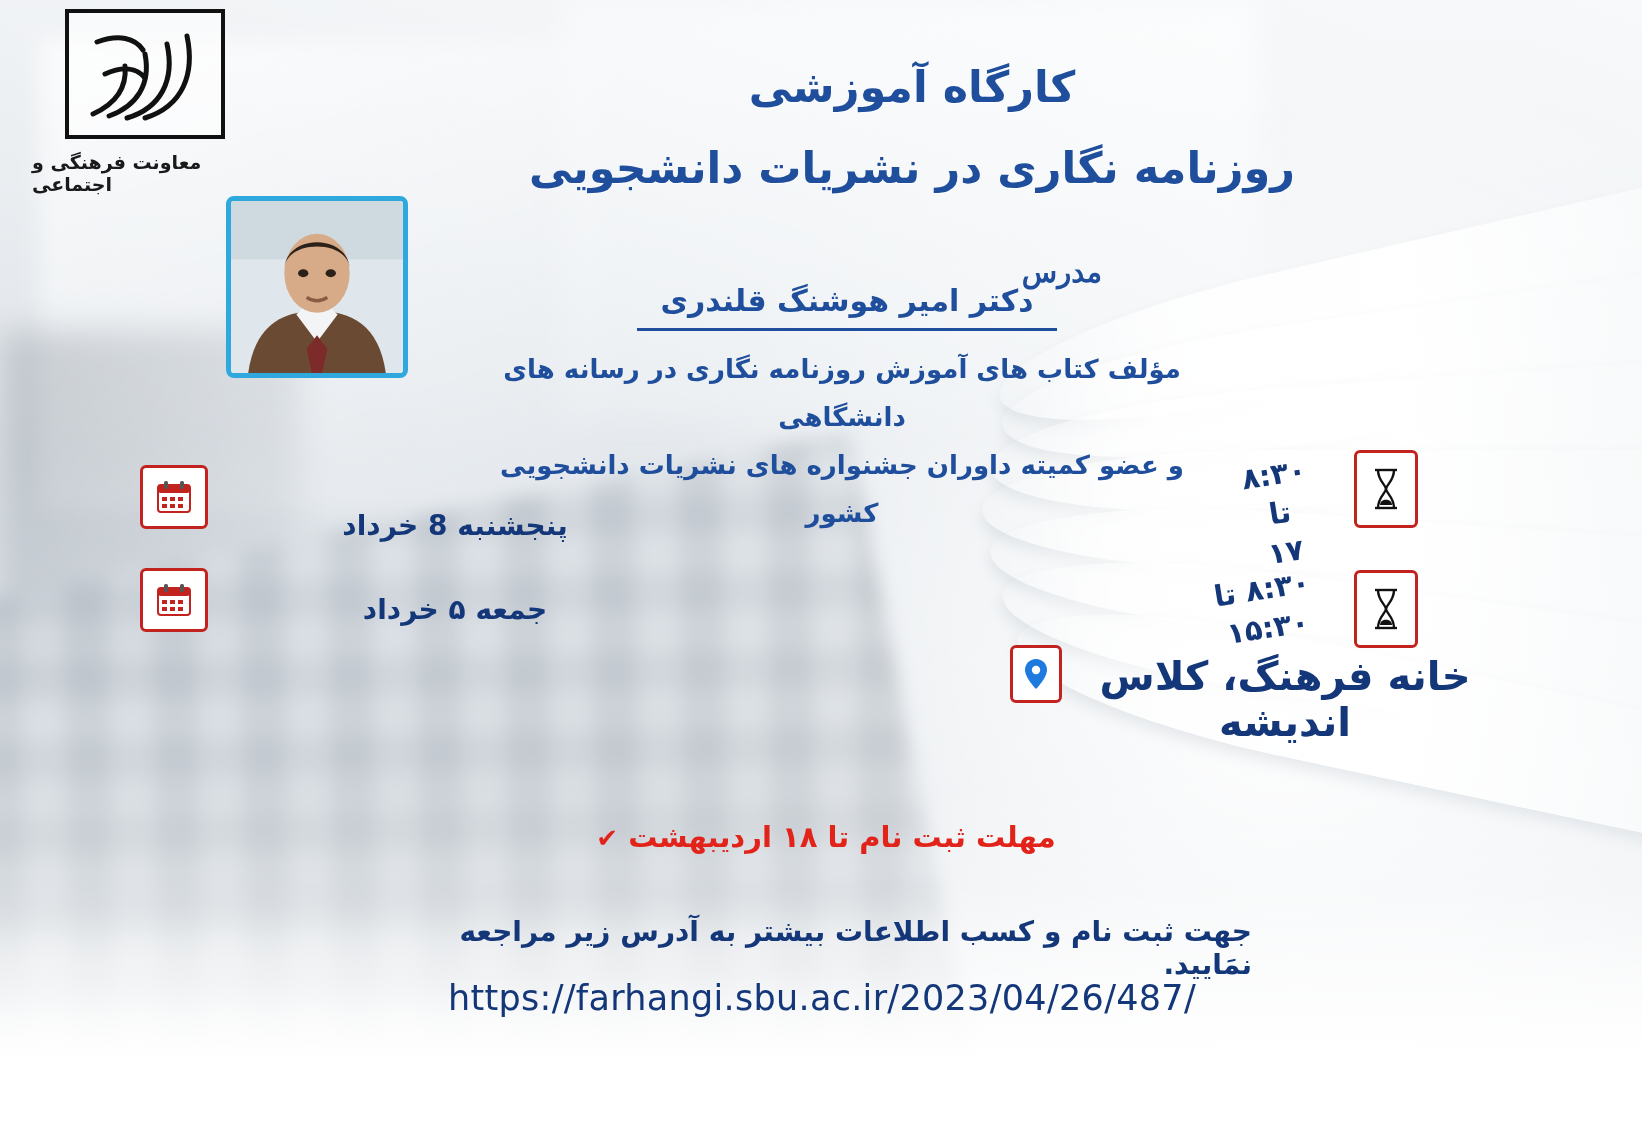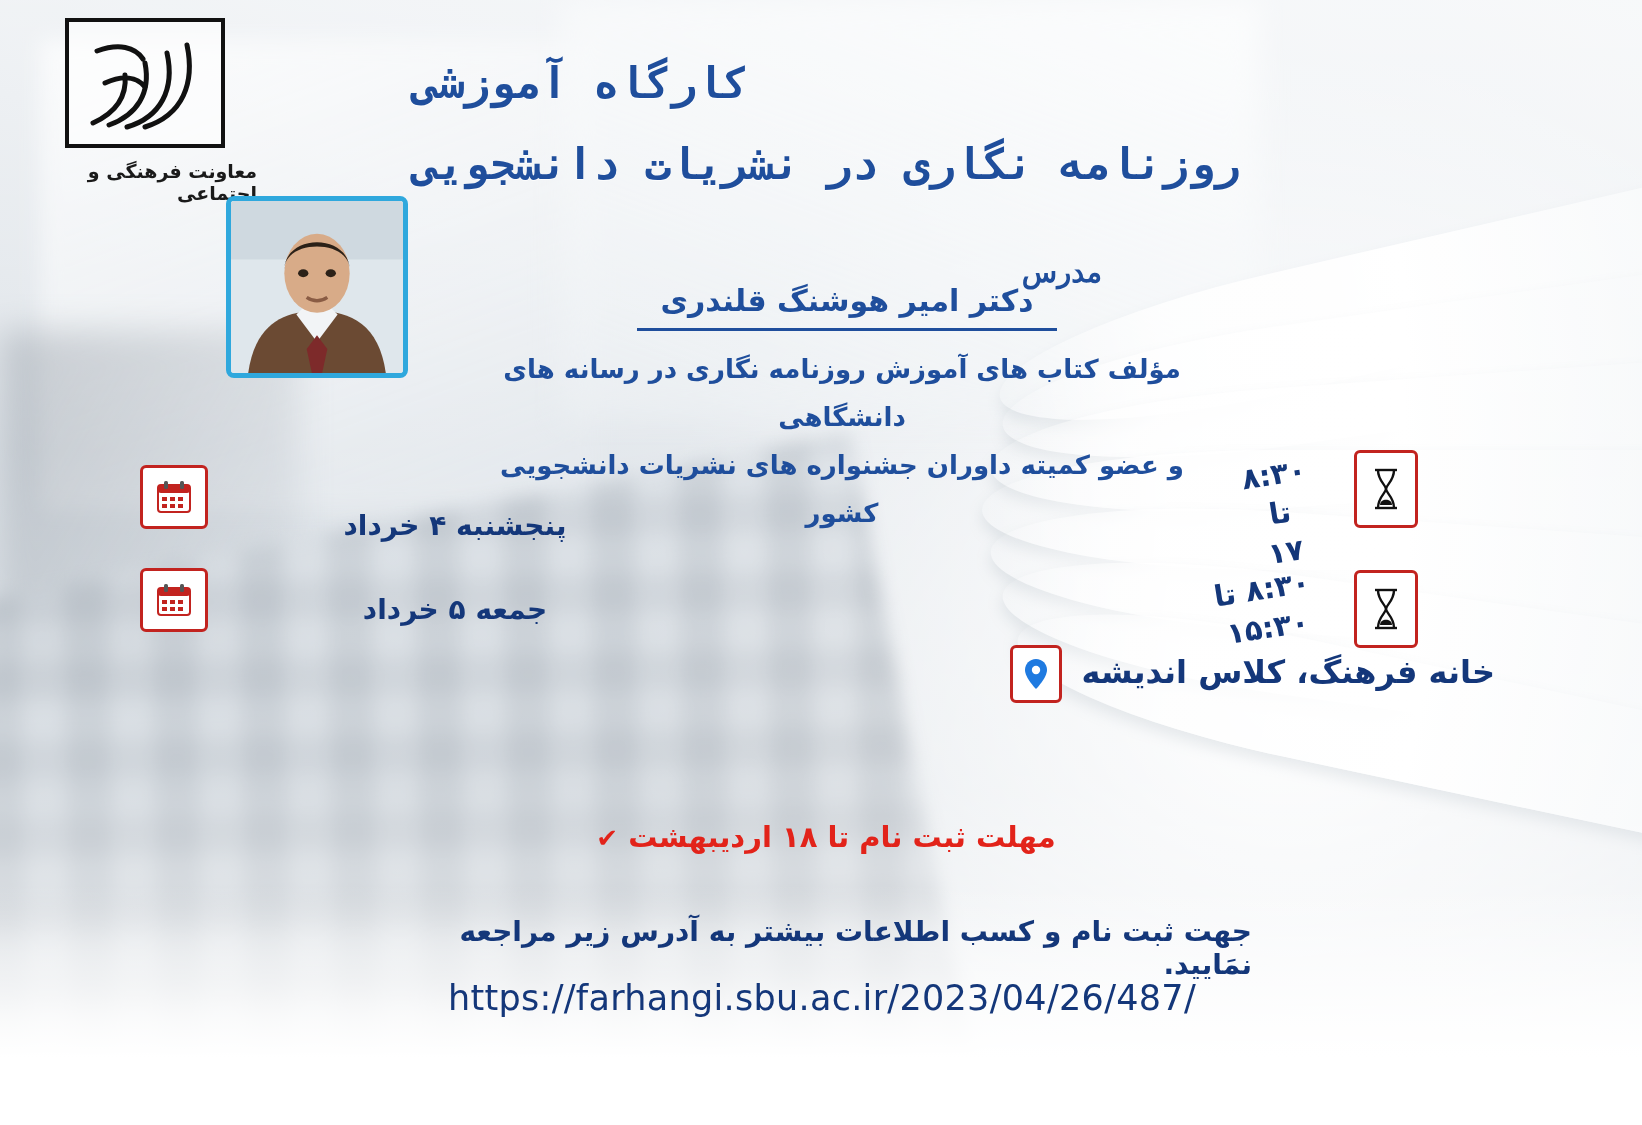--- a/index.html
+++ b/index.html
@@ -107,23 +107,23 @@
     left: 0; right: 0; bottom: 0;
     height: 240px;
     background: linear-gradient(180deg, rgba(255,255,255,0) 0%, #ffffff 72%);
   }
 
   
   .logo-block {
     position: absolute;
     right: 1385px;
     left: auto;
-    top: 18px;
+    top: 9px;
     width: 225px;
-    text-align: right;
+    text-align: left;
   }
   .logo-mark {
     width: 160px;
     height: 130px;
     margin: 0 auto;
     border: 4px solid #111111;
     box-sizing: border-box;
     display: flex;
     align-items: center;
     justify-content: center;
@@ -137,26 +137,25 @@
     font-weight: 700;
     letter-spacing: 0.5px;
   }
 
   
   .headline {
     position: absolute;
     top: 55px;
     right: 230px;
     width: 1000px;
-    text-align: left;
+    text-align: center;
     color: #1f4e9c;
     font-weight: 800;
     line-height: 1.5;
     text-shadow: 0 1px 0 rgba(255,255,255,0.8);
-    font-family: Liberation Mono, monospace;
   }
   .headline .l1 { font-size: 43px; display: block; }
   .headline .l2 { font-size: 43px; display: block; margin-top: 16px;}
 
   
   .presenter-label {
     position: absolute;
     top: 255px;
     right: 540px;
     font-size: 29px;
@@ -257,22 +256,22 @@
     background: #fff;
     display: flex;
     align-items: center;
     justify-content: center;
   }
   .loc-text {
     position: absolute;
     top: 653px;
     left: 1075px;
     width: 420px;
-    text-align: right;
-    font-size: 32px;
+    text-align: center;
+    font-size: 40px;
     font-weight: 800;
     color: #14377a;
   }
 
   
   .note {
     position: absolute;
     top: 725px;
     right: 310px;
     width: 1030px;
@@ -395,21 +394,21 @@
       <g fill="#c2231f">
         <rect x="6" y="17" width="5" height="4"></rect>
           <rect x="14" y="17" width="5" height="4"></rect>
           <rect x="22" y="17" width="5" height="4"></rect>
         <rect x="6" y="24" width="5" height="4"></rect>
           <rect x="14" y="24" width="5" height="4"></rect>
           <rect x="22" y="24" width="5" height="4"></rect>
       </g>
     </svg>
   </div>
-  <div class="date-text d1">پنجشنبه ۴ خرداد</div>
+  <div class="date-text d1">پنجشنبه 8 خرداد</div>
   <div class="time-text t1">
     <div>۸:۳۰</div>
     <div>تا</div>
     <div>۱۷</div>
   </div>
   <div class="hour-icon h1">
     <svg width="30" height="44" viewBox="0 0 30 44" aria-hidden="true">
       <g stroke="#111" stroke-width="2.4" fill="none">
         <line x1="4" y1="3" x2="26" y2="3"></line>
         <line x1="4" y1="41" x2="26" y2="41"></line>

